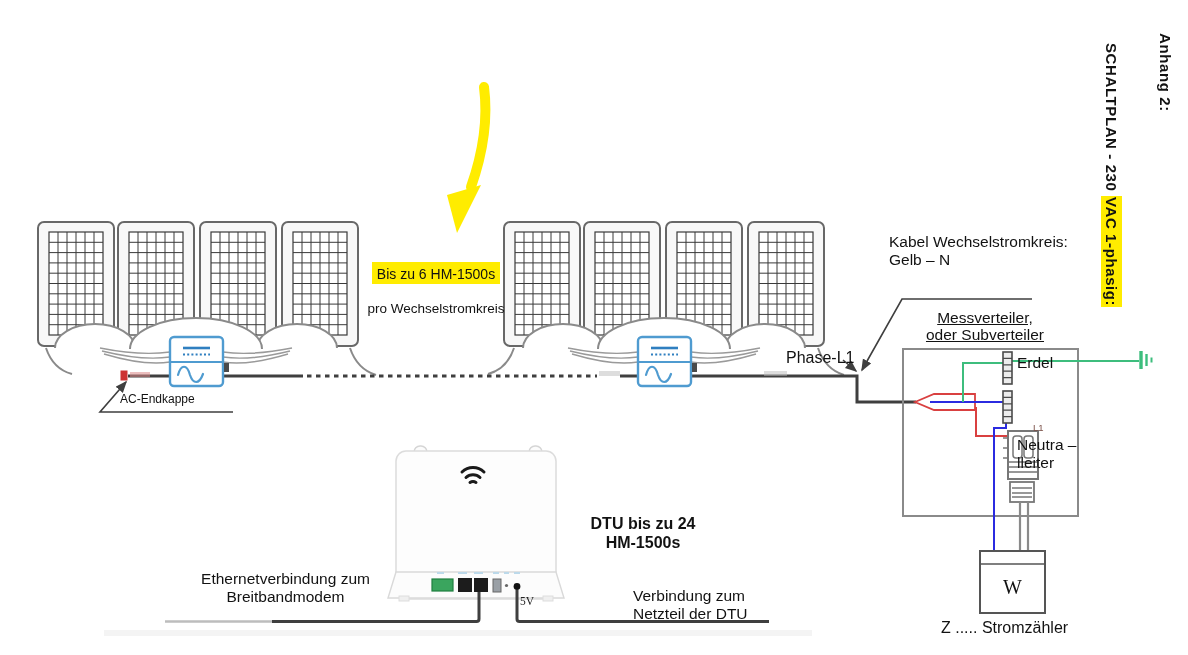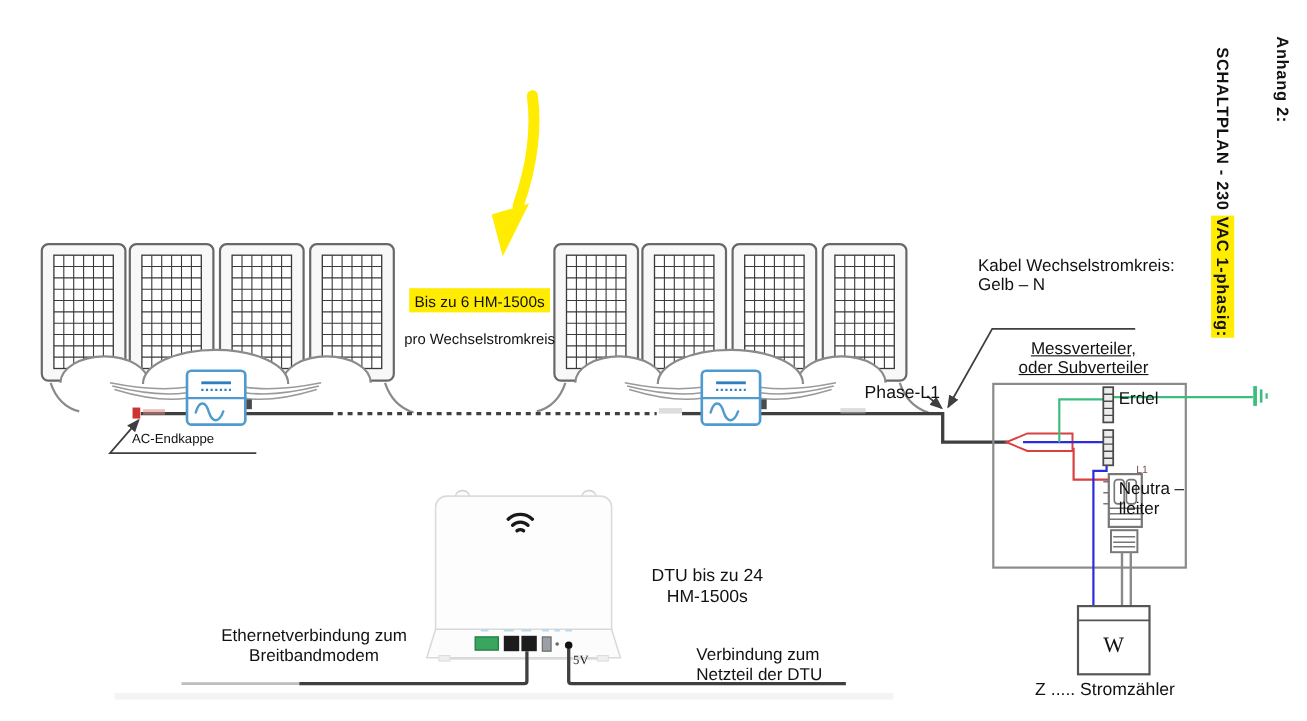--- a/index.html
+++ b/index.html
@@ -196,36 +196,36 @@
     <div>Neutra –</div>
     <div>lleiter</div>
   </div>
 
   <div class="lbl" style="left:1033px; top:423px; font-size:9.5px; color:#7b5148;">L1</div>
 
   <div class="lbl center serif" style="left:980px; top:576px; width:65px; font-size:20px;">W</div>
 
   <div class="lbl" style="left:941px; top:619px; font-size:16px;">Z ..... Stromzähler</div>
 
-  <div class="lbl center" style="left:573px; top:515px; width:140px; font-size:16px; line-height:18.5px;">
+  <div class="lbl center" style="left:573px; top:515px; width:140px; font-size:16px; line-height:18.5px;font-weight:bold;">
     <div>DTU bis zu 24</div>
     <div>HM-1500s</div>
   </div>
 
   <div class="lbl" style="left:633px; top:587px; font-size:15.5px; line-height:17.5px;">
     <div>Verbindung zum</div>
     <div>Netzteil der DTU</div>
   </div>
 
   <div class="lbl center" style="left:188px; top:570px; width:195px; font-size:15.5px; line-height:17.5px;">
     <div>Ethernetverbindung zum</div>
     <div>Breitbandmodem</div>
   </div>
 
-  <div class="lbl serif" style="left:500px; top:595px; font-size:11.5px; color:#222;padding-left:21px;">5V</div>
+  <div class="lbl serif" style="left:520px; top:595px; font-size:11.5px; color:#222;">5V</div>
 
   <div class="lbl vtext" style="left:1156px; top:33px; font-size:15px;">Anhang 2:</div>
 
   <div class="lbl vtext" style="left:1102px; top:43px; font-size:15px;">
     <span>SCHALTPLAN - 230 </span><span class="hl" style="padding:1px 2px;">VAC 1-phasig:</span>
   </div>
 
 </div>
 
 </body></html>

